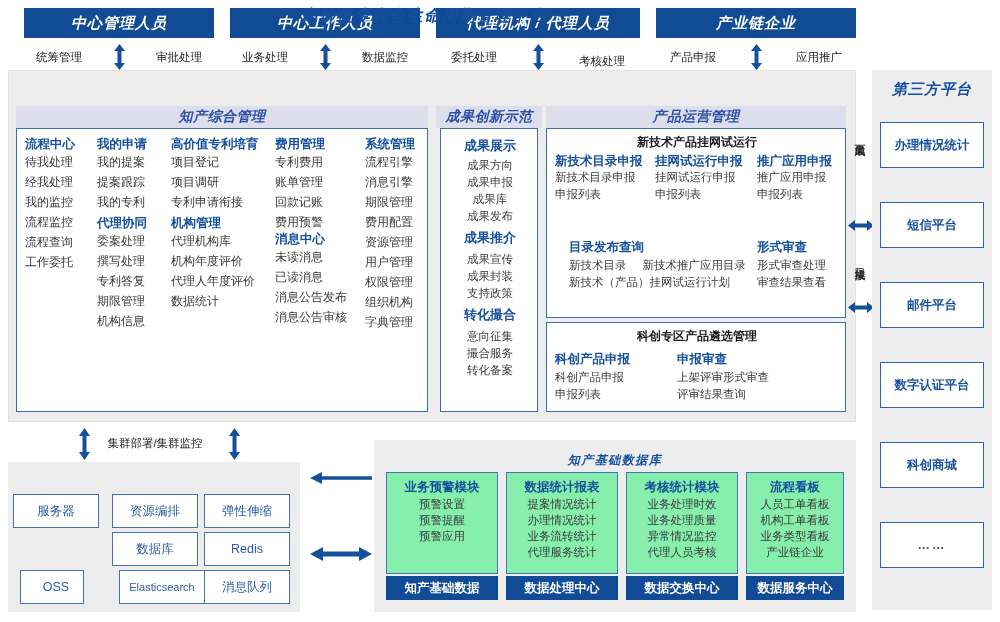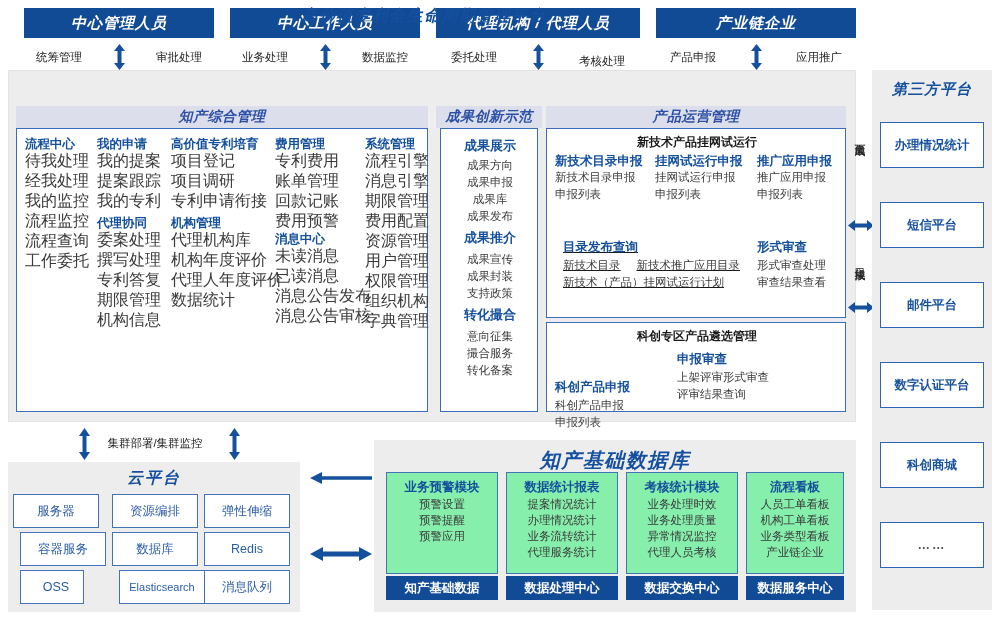--- a/index.html
+++ b/index.html
@@ -38,21 +38,21 @@
 
   .grp-head{
     background:#dcdeec;color:#2b50a5;font-style:italic;font-weight:bold;
     font-size:14px;height:22px;letter-spacing:.5px;
   }
   .grp-box{background:#fff;border:1.4px solid #3a6bbd;}
 
   .colhead{
     color:#14509c;font-weight:bold;font-size:12.5px;line-height:15px;
   }
-  .leaf{color:#3a3a3a;font-size:16px;line-height:20px;white-space:nowrap;font-family:Liberation Mono, monospace;}
+  .leaf{color:#3a3a3a;font-size:12px;line-height:20px;white-space:nowrap;}
   .leaf-tight{color:#3a3a3a;font-size:11.5px;line-height:17px;white-space:nowrap;}
 
   .inner-title{font-size:12px;font-weight:bold;color:#1a1a1a;}
 
   
   #third{
     left:872px;top:70px;width:120px;height:540px;background:#ededed;
   }
   #third-title{
     left:872px;top:78px;width:120px;height:22px;
@@ -71,21 +71,21 @@
   #cloud{left:8px;top:462px;width:292px;height:150px;background:#ededed;}
   #cloud-title{left:8px;top:466px;width:292px;height:24px;font-size:16px;
     font-weight:bold;font-style:italic;color:#15509e;letter-spacing:2px;}
   .cloud-cell{
     background:#fff;border:1.3px solid #4472b8;color:#2a5ca8;
     font-size:12.5px;height:34px;
   }
 
   
   #db{left:374px;top:440px;width:482px;height:172px;background:#ededed;}
-  #db-title{left:374px;top:448px;width:482px;height:24px;font-size:20px;
+  #db-title{left:374px;top:448px;width:482px;height:24px;font-size:12px;
     font-weight:bold;font-style:italic;color:#15509e;letter-spacing:1.5px;}
   .db-col{background:#86efac;border:1.3px solid #4472b8;top:472px;height:102px;}
   .db-col-head{color:#14509c;font-weight:bold;font-size:12.5px;text-align:center;margin-top:6px;}
   .db-leaf{color:#3a3a3a;font-size:11.5px;line-height:16px;text-align:center;white-space:nowrap;}
   .db-foot{
     background:#114a95;color:#fff;font-size:12.5px;font-weight:bold;
     top:576px;height:24px;
   }
   .cluster-label{font-size:11.5px;color:#222;}
 </style>
@@ -239,38 +239,38 @@
       <div class="colhead" style="line-height:16px;">挂网试运行申报</div>
       <div class="leaf-tight">挂网试运行申报</div>
       <div class="leaf-tight">申报列表</div>
     </div>
     <div class="abs" style="left:210px;top:24px;width:86px;">
       <div class="colhead" style="line-height:16px;">推广应用申报</div>
       <div class="leaf-tight">推广应用申报</div>
       <div class="leaf-tight">申报列表</div>
     </div>
 
-    <div class="abs" style="left:16px;top:108px;width:196px;text-decoration:underline;">
+    <div class="abs" style="left:22px;top:108px;width:196px;">
       <div class="colhead" style="line-height:20px;">目录发布查询</div>
       <div style="display:flex;gap:16px;">
         <span class="leaf-tight">新技术目录</span>
         <span class="leaf-tight">新技术推广应用目录</span>
       </div>
       <div class="leaf-tight">新技术（产品）挂网试运行计划</div>
     </div>
     <div class="abs" style="left:210px;top:108px;width:86px;">
       <div class="colhead" style="line-height:20px;">形式审查</div>
       <div class="leaf-tight">形式审查处理</div>
       <div class="leaf-tight">审查结果查看</div>
     </div>
   </div>
 
   <div class="abs grp-box" style="left:546px;top:322px;width:300px;height:90px;">
     <div class="abs inner-title ctr" style="left:0;top:5px;width:300px;height:16px;">科创专区产品遴选管理</div>
-    <div class="abs" style="left:8px;top:26px;width:108px;margin-top:28px;">
+    <div class="abs" style="left:8px;top:26px;width:108px;">
       <div class="colhead" style="line-height:20px;">科创产品申报</div>
       <div class="leaf-tight">科创产品申报</div>
       <div class="leaf-tight">申报列表</div>
     </div>
     <div class="abs" style="left:130px;top:26px;width:120px;">
       <div class="colhead" style="line-height:20px;">申报审查</div>
       <div class="leaf-tight">上架评审形式审查</div>
       <div class="leaf-tight">评审结果查询</div>
     </div>
   </div>
@@ -304,26 +304,24 @@
       </svg>
   </div>
   <div class="abs cluster-label" style="left:100px;top:436px;width:110px;text-align:center;">集群部署/集群监控</div>
   <div class="abs" style="left:228px;top:428px;">
     <svg width="13" height="32" viewBox="0 0 13 32">
         <path d="M6.5 0 L12 8 L8.5 8 L8.5 24 L12 24 L6.5 32 L1 24 L4.5 24 L4.5 8 L1 8 Z" fill="#14509c"></path>
       </svg>
   </div>
 
   <div class="abs" id="cloud"></div>
-  <div class="abs ctr" id="cloud-title">云平台</div>
 
   <div class="abs cloud-cell ctr" style="left:13px;top:494px;width:86px;">服务器</div>
   <div class="abs cloud-cell ctr" style="left:112px;top:494px;width:86px;">资源编排</div>
   <div class="abs cloud-cell ctr" style="left:204px;top:494px;width:86px;">弹性伸缩</div>
-  <div class="abs cloud-cell ctr" style="left:20px;top:532px;width:86px;">容器服务</div>
   <div class="abs cloud-cell ctr" style="left:112px;top:532px;width:86px;">数据库</div>
   <div class="abs cloud-cell ctr" style="left:204px;top:532px;width:86px;">Redis</div>
   <div class="abs cloud-cell ctr" style="left:20px;top:570px;width:64px;padding-left:8px;">OSS</div>
   <div class="abs cloud-cell ctr" style="left:119px;top:570px;width:86px;font-size:11px;">Elasticsearch</div>
   <div class="abs cloud-cell ctr" style="left:204px;top:570px;width:86px;">消息队列</div>
 
   <div class="abs" style="left:310px;top:471px;">
     <svg width="62" height="14" viewBox="0 0 62 14">
         <path d="M0 7 L12 1 L12 5.2 L62 5.2 L62 8.8 L12 8.8 L12 13 Z" fill="#14509c"></path>
       </svg>

